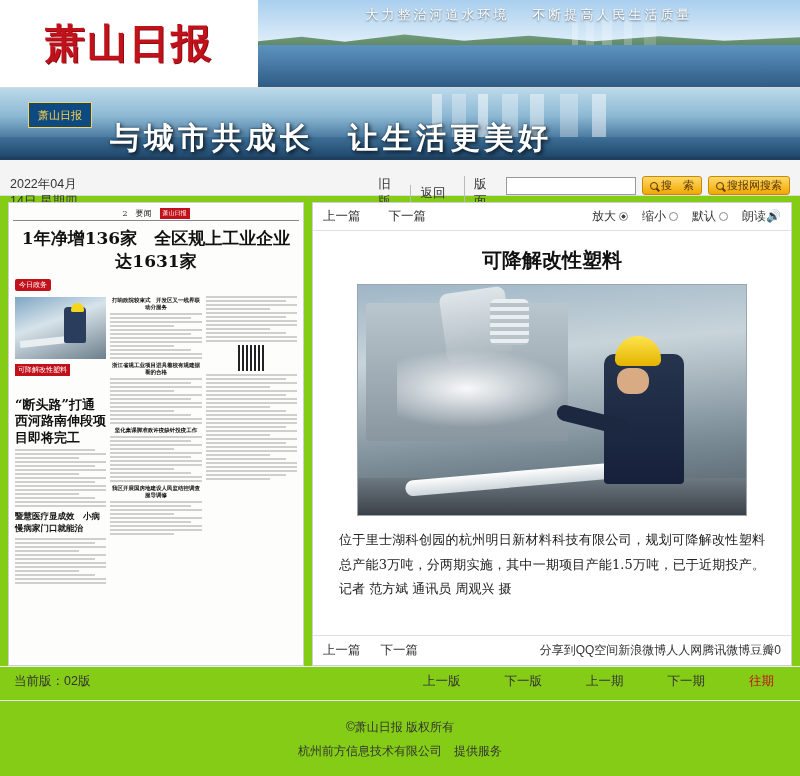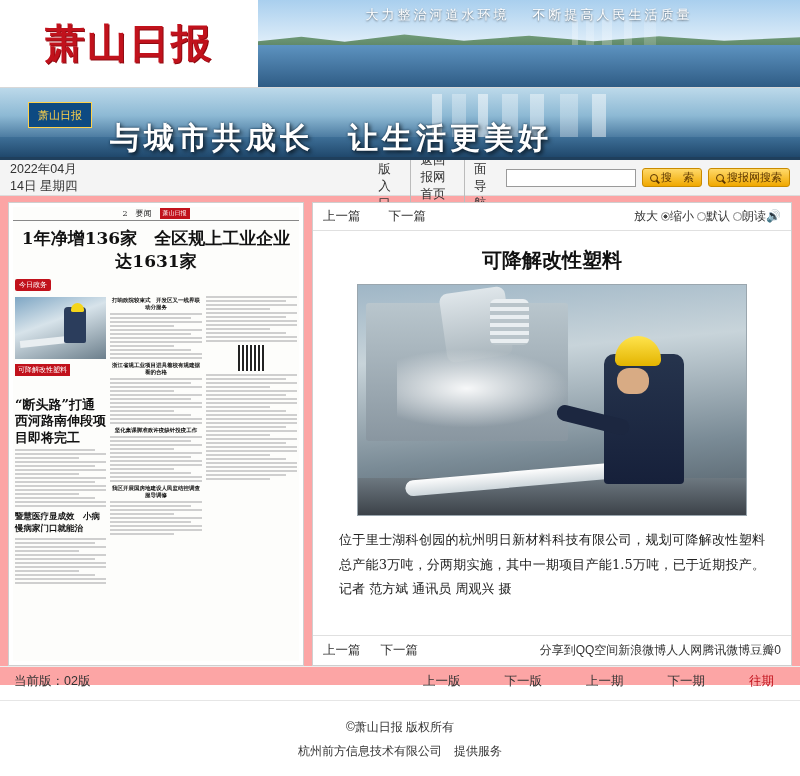--- a/index.html
+++ b/index.html
@@ -4,23 +4,23 @@
 <style>
   * { box-sizing: border-box; }
   html, body {
     margin: 0; padding: 0;
     width: 800px; height: 776px;
     background: #ffffff;
     font-family: "Liberation Sans", sans-serif;
     overflow: hidden;
   }
   .page {
-    width: 800px; height: 685px;
+    width: 800px; height: 776px;
     position: relative;
-    background: #fca5a5;
+    background: #84cc16;
   }
 
   
   .masthead {
     display: flex;
     height: 88px;
     width: 800px;
     background: #ffffff;
     border-bottom: 1px solid #d8d8d8;
     align-items: stretch;
@@ -137,24 +137,24 @@
     white-space: nowrap;
   }
 
   
   .toolbar {
     height: 36px;
     width: 800px;
     background: #f4f4f4;
     border-bottom: 1px solid #dcdcdc;
     display: flex;
-    align-items: center;
+    align-items: flex-start;
     font-size: 12px;
     color: #333;
-    padding: 4px 10px;
+    padding: 16px 10px;
   }
   .date-text { color: #333; font-size: 12.5px; }
   .tb-links {
     margin-left: 280px;
     display: flex;
     align-items: center;
     gap: 0;
     color: #444;
   }
   .tb-links a {
@@ -296,21 +296,21 @@
   }
   .art-topbar {
     display: flex; align-items: center;
     height: 28px;
     border-bottom: 1px solid #e0e0e0;
     padding: 0 10px;
     font-size: 12.5px;
     color: #333;
   }
   .art-topbar .navlink { margin-right: 28px; cursor: pointer; color:#333; }
-  .art-tools { margin-left: auto; display:flex; align-items:center; font-size: 12px; color:#333; }
+  .art-tools { margin-left: auto; display:flex; align-items:center; gap: 14px; font-size: 12px; color:#333; }
   .radio {
     display:inline-block; width: 9px; height: 9px; border-radius:50%;
     border: 1px solid #8a8a8a; background:#fff; vertical-align: -1px; margin-left: 3px;
   }
   .radio.on { background: radial-gradient(#444 0 40%, #fff 41% 100%); }
   .speaker { color:#c1121c; font-size: 12px; }
   .art-title {
     text-align:center;
     font-family:"DejaVu Serif", serif;
     font-size: 20px;

